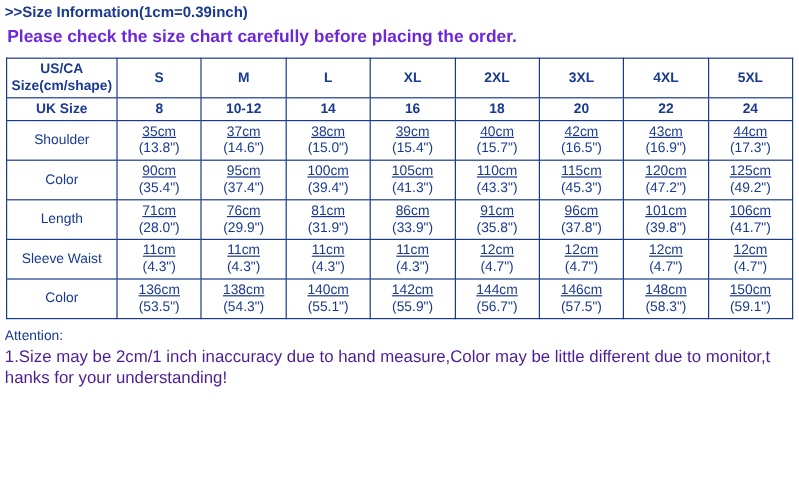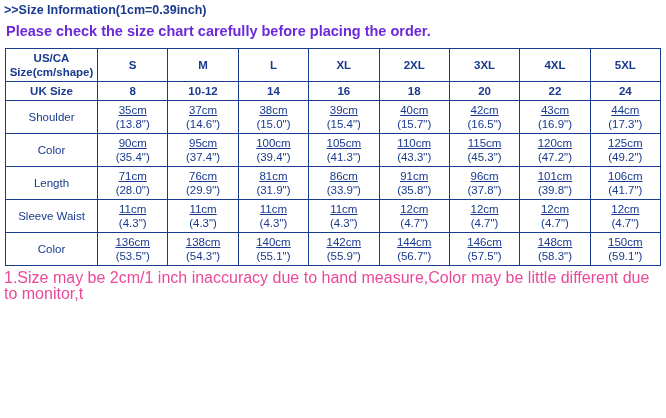--- a/index.html
+++ b/index.html
@@ -81,22 +81,22 @@
   td.val .inch {
     display: block;
   }
   .attention {
     font-size: 11.5px;
     color: #1a3a8f;
     padding: 4px 4px 0 4px;
     line-height: 15px;
   }
   .note-line {
-    font-size: 16px;
-    color: #ec4899;
+    font-size: 14px;
+    color: #4c1d95;
     padding: 1px 4px 0 4px;
     line-height: 16px;
   }
   col.first-col { width: 92px; }
 </style>
 </head>
 <body>
 
 <div class="page">
 
@@ -319,15 +319,17 @@
             <span class="inch">(58.3")</span>
           </td>
         <td class="val">
             <span class="cm">150cm</span>
             <span class="inch">(59.1")</span>
           </td>
       </tr>
     </tbody>
   </table>
 
+  <div class="attention">Attention:</div>
   <div class="note-line">1.Size may be 2cm/1 inch inaccuracy due to hand measure,Color may be little different due to monitor,t</div>
+  <div class="note-line">hanks for your understanding!</div>
 
 </div>
 
 </body></html>

